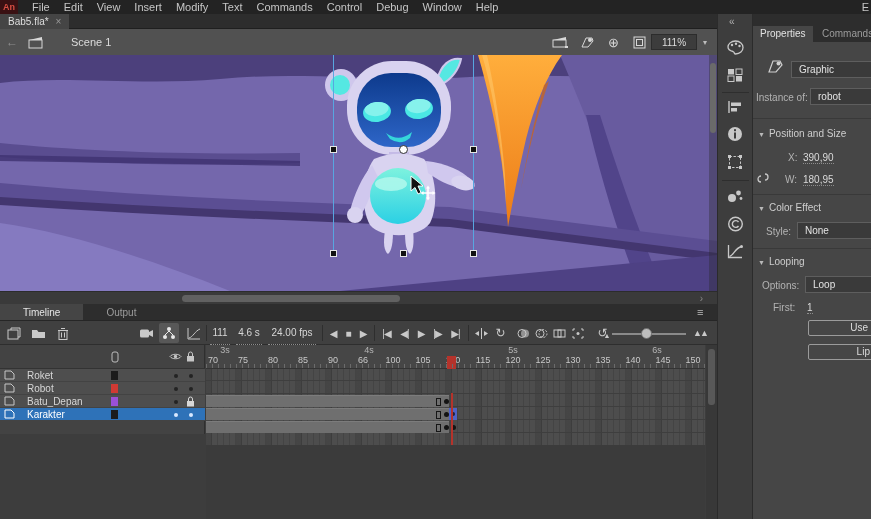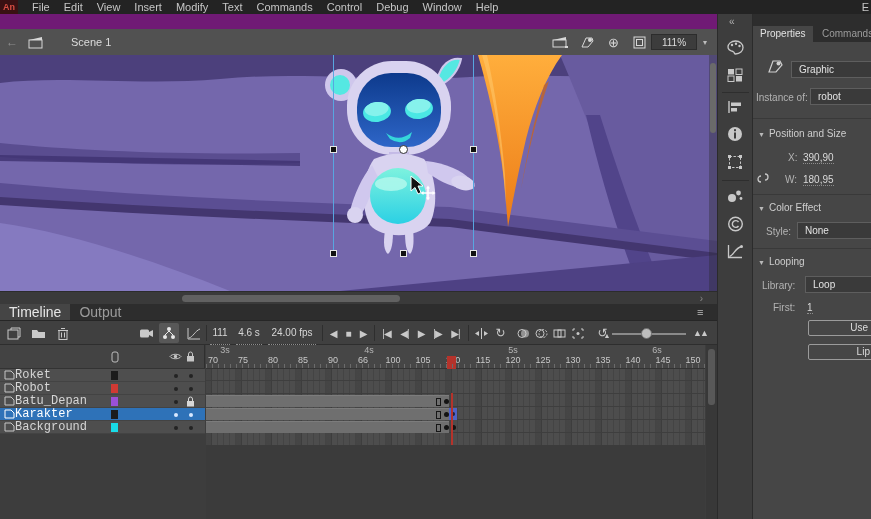--- a/index.html
+++ b/index.html
@@ -1,17 +1,17 @@
 <!DOCTYPE html>
 <html><head>
 <meta charset="utf-8">
 <style>
   html,body{margin:0;padding:0;background:#1e1e1e;}
   *{box-sizing:border-box;font-family:"Liberation Sans",sans-serif;}
-  #app{position:relative;width:871px;height:519px;background:#701a75;overflow:hidden;color:#c8c8c8;font-size:11px;}
+  #app{position:relative;width:871px;height:519px;background:#6d28d9;overflow:hidden;color:#c8c8c8;font-size:11px;}
   .abs{position:absolute;}
   svg{display:block;}
 
   
   #menubar{left:0;top:0;width:871px;height:14px;background:#232323;display:flex;align-items:center;}
   #an-logo{width:18px;height:14px;background:#3a1113;color:#d84f43;font-weight:bold;font-size:9px;display:flex;align-items:center;justify-content:center;}
   .menu-item{margin-left:14px;font-size:11px;color:#c6c6c6;line-height:14px;white-space:nowrap;}
   #ws-partial{margin-left:auto;margin-right:2px;color:#c6c6c6;}
 
   
@@ -36,41 +36,41 @@
   #stage-vscroll{position:absolute;right:0;top:0;width:8px;height:236px;background:rgba(40,40,40,.35);}
   #stage-vthumb{position:absolute;right:1px;top:8px;width:6px;height:70px;background:#6a6a6a;border-radius:3px;}
 
   
   #hscroll{left:0;top:291px;width:717px;height:13px;background:#3a3a3a;border-top:1px solid #2c2c2c;}
   #hthumb{position:absolute;left:182px;top:3px;width:218px;height:7px;background:#616161;border-radius:4px;}
   #hs-arrow{position:absolute;right:14px;top:0;color:#888;font-size:10px;line-height:13px;}
 
   
   #tl-tabs{left:0;top:304px;width:717px;height:16px;background:#2d2d2d;display:flex;}
-  .tl-tab{height:16px;padding:0 9px;font-size:14px;display:flex;align-items:center;color:#9c9c9c;}
+  .tl-tab{height:16px;padding:0 23px;font-size:10px;display:flex;align-items:center;color:#9c9c9c;}
   .tl-tab.active{background:#454545;color:#e6e6e6;}
   #tl-menu{position:absolute;left:697px;top:304px;color:#bdbdbd;font-size:11px;line-height:16px;}
 
   
   #tl-toolbar{left:0;top:320px;width:717px;height:25px;background:#404040;border-top:1px solid #262626;border-bottom:1px solid #2e2e2e;}
   .tb{position:absolute;top:0;height:24px;display:flex;align-items:center;justify-content:center;color:#c9c9c9;}
   .hot{color:#d6d6d6;border-bottom:1px dotted #8d8d8d;font-size:10px;}
   .glyph{font-size:10px;letter-spacing:-1px;}
   .tbsep{position:absolute;top:4px;width:1px;height:16px;background:#2e2e2e;}
   #parenting-btn{background:#585858;border-radius:2px;width:20px;height:20px;top:2px;}
   #tl-slider-track{position:absolute;left:612px;top:12px;width:74px;height:2px;background:#8a8a8a;}
   #tl-slider-knob{position:absolute;left:641px;top:7px;width:11px;height:11px;border-radius:50%;background:#bdbdbd;border:1px solid #6e6e6e;}
 
   
   #tl-body{left:0;top:345px;width:717px;height:174px;background:#3d3d3d;}
   #layers-col{position:absolute;left:0;top:0;width:205px;height:174px;background:#434343;border-right:1px solid #2f2f2f;}
   #layers-header{position:absolute;left:0;top:0;width:205px;height:24px;border-bottom:1px solid #333;}
   .lrow{position:absolute;left:0;width:205px;height:13px;background:#4e4e4e;border-bottom:1px solid #434343;display:flex;align-items:center;}
   .lrow.selected{background:#2e72b8;}
-  .lrow .lname{font-size:12px;color:#d6d6d6;margin-left:0;white-space:nowrap;font-family:Liberation Mono, monospace;}
+  .lrow .lname{font-size:10px;color:#d6d6d6;margin-left:12px;white-space:nowrap;}
   .lrow.selected .lname{color:#fff;}
   .swatch{position:absolute;left:111px;top:2px;width:7px;height:9px;}
   .dot{position:absolute;top:5px;width:4px;height:4px;border-radius:50%;background:#232323;}
   .lrow.selected .dot{background:#d9e9ff;}
   #layers-empty{position:absolute;left:0;top:89px;width:205px;height:85px;background:#3d3d3d;}
 
   #frames-col{position:absolute;left:206px;top:0;width:499px;height:174px;overflow:hidden;}
   #ruler{position:absolute;left:0;top:0;width:499px;height:24px;background:#464646;border-bottom:1px solid #333;}
   #ruler::after{content:"";position:absolute;left:0;bottom:0;width:100%;height:4px;
      background:repeating-linear-gradient(90deg,#6b6b6b 0 1px,transparent 1px 6px);}
@@ -125,20 +125,26 @@
     <span class="menu-item">Modify</span>
     <span class="menu-item">Text</span>
     <span class="menu-item">Commands</span>
     <span class="menu-item">Control</span>
     <span class="menu-item">Debug</span>
     <span class="menu-item">Window</span>
     <span class="menu-item">Help</span>
     <span id="ws-partial">E</span>
   </div>
 
+  <div id="tabbar" class="abs">
+    <div id="doc-tab">
+      <span>Bab5.fla*</span>
+      <span class="close">×</span>
+    </div>
+  </div>
 
   <div id="editbar" class="abs">
     <span id="back-arrow">←</span>
     <svg width="15" height="13" viewBox="0 0 15 13" style="margin-left:10px">
       <rect x="1" y="4" width="13" height="8" fill="none" stroke="#d8d8d8"></rect>
       <path d="M1,4 L14,1 L14,4 Z" fill="#d8d8d8"></path>
     </svg>
     <span id="scene-label">Scene 1</span>
 
     <div class="eb-right" style="left:552px">
@@ -413,29 +419,20 @@
             <path d="M1,1 H7 L10,4 V9 H1 Z" fill="none" stroke="#c6c6c6"></path>
           </svg>
         <span class="lname">Batu_Depan</span>
         <div class="swatch" style="background: rgb(154, 80, 216);"></div>
         <div class="dot" style="left:174px"></div>
         <svg class="abs" style="left:186px;top:1px" width="9" height="11" viewBox="0 0 9 11">
             <rect x="1" y="5" width="7" height="5.5" fill="#d8d8d8"></rect>
             <path d="M2.5,5 V3 a2,2 0 0 1 4,0 V5" fill="none" stroke="#d8d8d8"></path>
           </svg>
       </div>
-      <div class="lrow" style="top:76px">
-        <svg width="11" height="10" viewBox="0 0 11 10" style="margin-left:4px">
-            <path d="M1,1 H7 L10,4 V9 H1 Z" fill="none" stroke="#c6c6c6"></path>
-          </svg>
-        <span class="lname">Background</span>
-        <div class="swatch" style="background: rgb(25, 220, 232);"></div>
-        <div class="dot" style="left:174px"></div>
-        <div class="dot" style="left:189px"></div>
-      </div>
       <div id="layers-empty"></div>
     </div>
 
     <div id="frames-col">
       <div id="ruler">
         <span class="fsec" style="left:9px">3s</span>
         <span class="fsec" style="left:153px">4s</span>
         <span class="fsec" style="left:297px">5s</span>
         <span class="fsec" style="left:441px">6s</span>
         <span class="fnum" style="left:-3px">70</span>
@@ -576,21 +573,21 @@
     <span class="plabel" style="left:32px;top:160px">W:</span>
     <span class="pvalue hot" style="left:50px;top:160px">180,95</span>
 
     <div class="pdiv" style="top:180px"></div>
     <div class="psec" style="left:5px;top:188px"><span class="tri">▼</span><span>Color Effect</span></div>
     <span class="plabel" style="left:13px;top:212px">Style:</span>
     <div class="pfield" style="left:44px;top:208px;width:94px">None</div>
 
     <div class="pdiv" style="top:234px"></div>
     <div class="psec" style="left:5px;top:242px"><span class="tri">▼</span><span>Looping</span></div>
-    <span class="plabel" style="left:9px;top:266px">Library:</span>
+    <span class="plabel" style="left:9px;top:266px">Options:</span>
     <div class="pfield" style="left:52px;top:262px;width:86px">Loop</div>
     <span class="plabel" style="left:20px;top:288px">First:</span>
     <span class="pvalue hot" style="left:54px;top:288px">1</span>
 
     <div class="pbtn" style="top:306px">Use Fra</div>
     <div class="pbtn" style="top:330px">Lip S</div>
   </div>
 
 </div>
 

